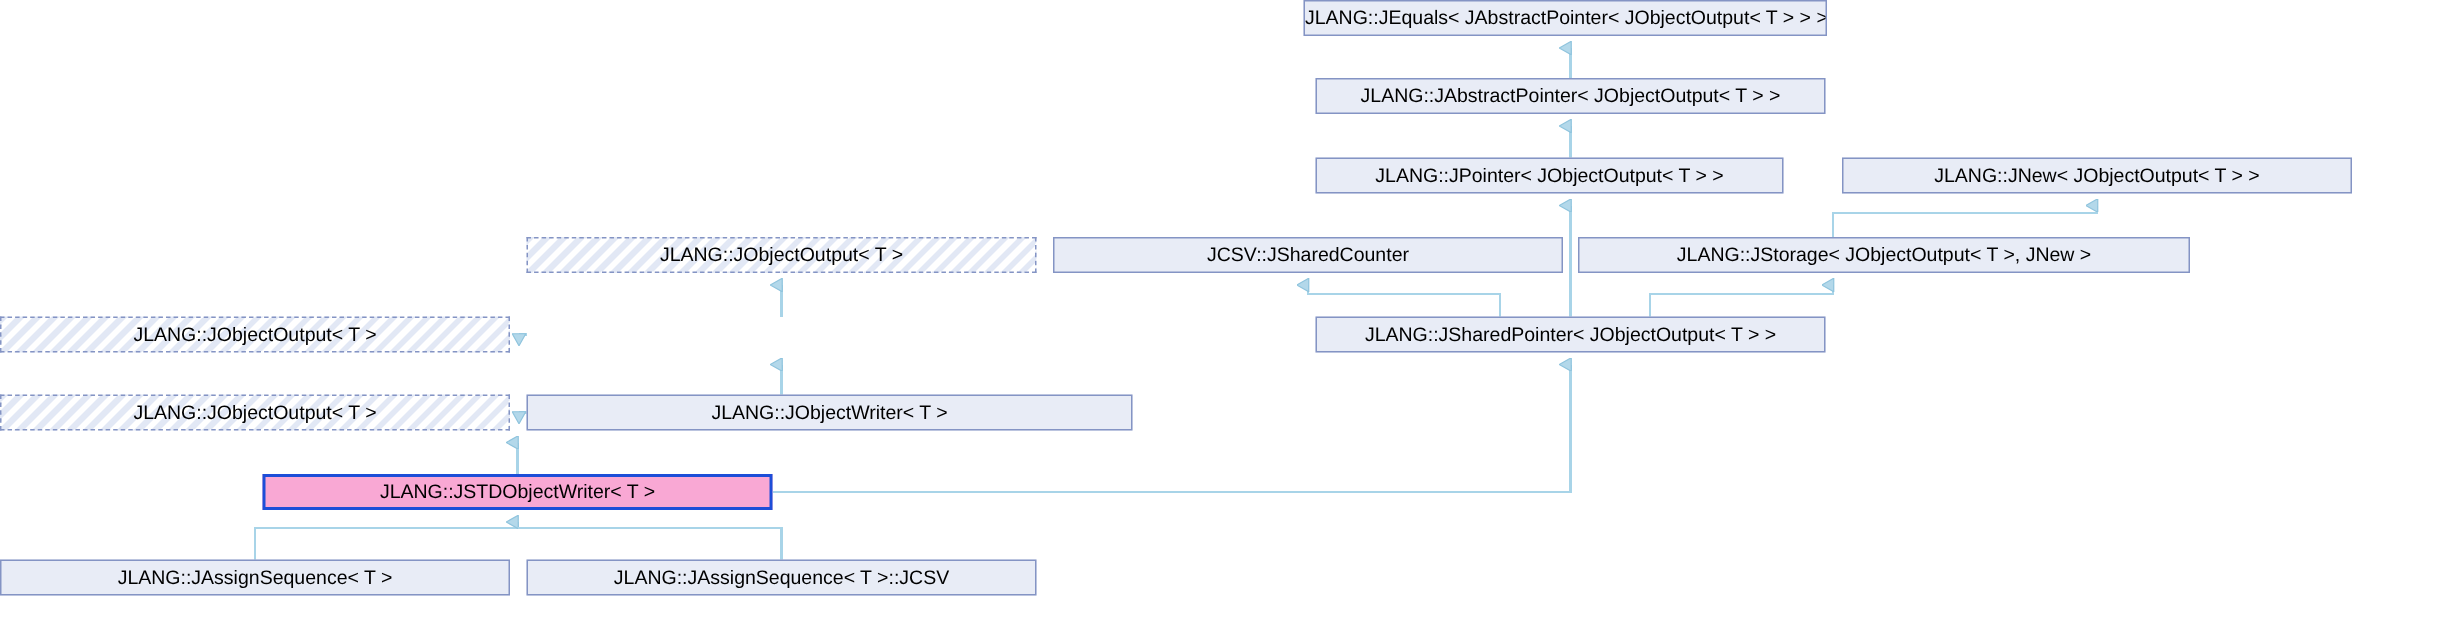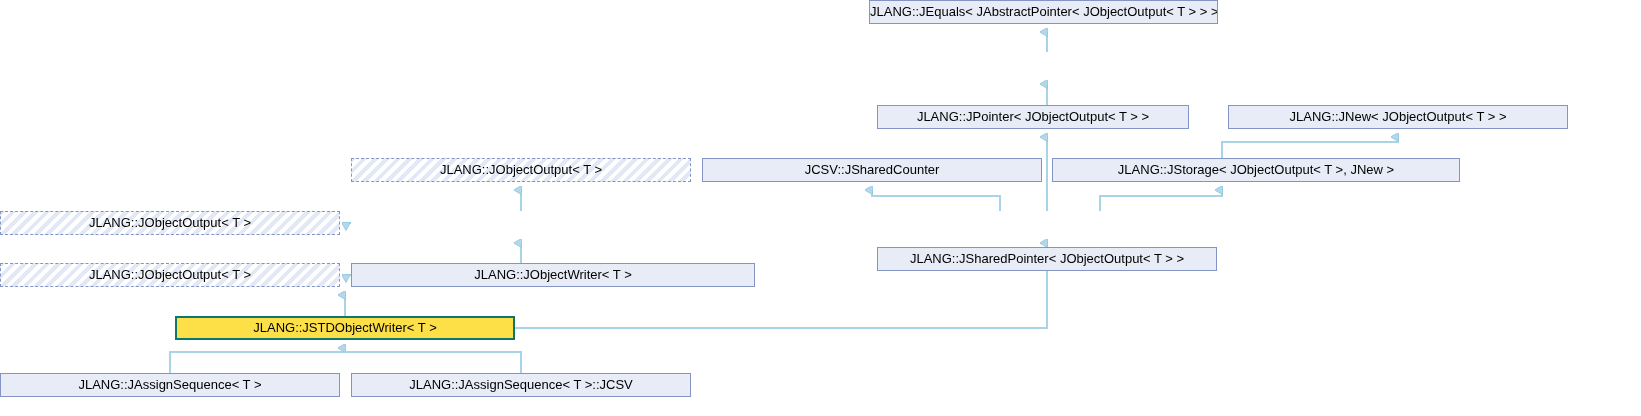--- a/index.html
+++ b/index.html
@@ -36,22 +36,22 @@
     color: #000000;
     white-space: nowrap;
     overflow: hidden;
     z-index: 2;
   }
   .node.solid {
     background: #e8ecf6;
     border: 1px solid #8494c4;
   }
   .node.current {
-    background: #fde047;
-    border: 2px solid #0f766e;
+    background: #f9a8d4;
+    border: 2px solid #1d4ed8;
     line-height: 20px;
   }
   .node.abstract {
     border: 1px dashed #8494c4;
     background:
       repeating-linear-gradient(
         -45deg,
         #ffffff 0px,
         #ffffff 4px,
         #e2e8f5 4px,
@@ -116,39 +116,42 @@
   </div>
 
   <div class="node abstract" style="left:0px; top:263px; width:340px;">
     <span class="node-label">JLANG::JObjectOutput&lt; T &gt;</span>
   </div>
 
   <div class="node solid" style="left:869px; top:0px; width:349px;">
     <span class="node-label">JLANG::JEquals&lt; JAbstractPointer&lt; JObjectOutput&lt; T &gt; &gt; &gt;</span>
   </div>
 
+  <div class="node solid" style="left:877px; top:52px; width:340px;">
+    <span class="node-label">JLANG::JAbstractPointer&lt; JObjectOutput&lt; T &gt; &gt;</span>
+  </div>
 
   <div class="node solid" style="left:877px; top:105px; width:312px;">
     <span class="node-label">JLANG::JPointer&lt; JObjectOutput&lt; T &gt; &gt;</span>
   </div>
 
   <div class="node solid" style="left:1228px; top:105px; width:340px;">
     <span class="node-label">JLANG::JNew&lt; JObjectOutput&lt; T &gt; &gt;</span>
   </div>
 
   <div class="node solid" style="left:702px; top:158px; width:340px;">
     <span class="node-label">JCSV::JSharedCounter</span>
   </div>
 
   <div class="node solid" style="left:1052px; top:158px; width:408px;">
     <span class="node-label">JLANG::JStorage&lt; JObjectOutput&lt; T &gt;, JNew &gt;</span>
   </div>
 
 
-  <div class="node solid" style="left:877px; top:211px; width:340px;margin-top:36px;">
+  <div class="node solid" style="left:877px; top:211px; width:340px;">
     <span class="node-label">JLANG::JSharedPointer&lt; JObjectOutput&lt; T &gt; &gt;</span>
   </div>
 
   <div class="node solid" style="left:351px; top:263px; width:404px;">
     <span class="node-label">JLANG::JObjectWriter&lt; T &gt;</span>
   </div>
 
   <div class="node current" style="left:175px; top:316px; width:340px;">
     <span class="node-label">JLANG::JSTDObjectWriter&lt; T &gt;</span>
   </div>

